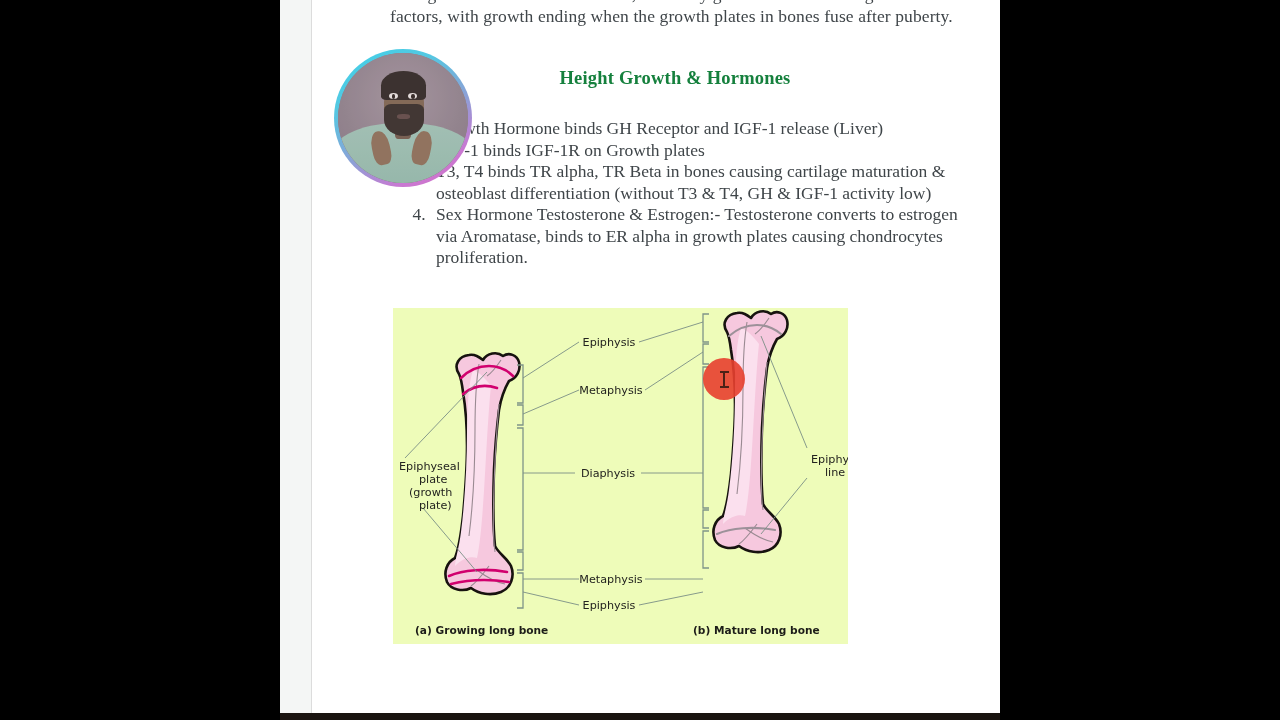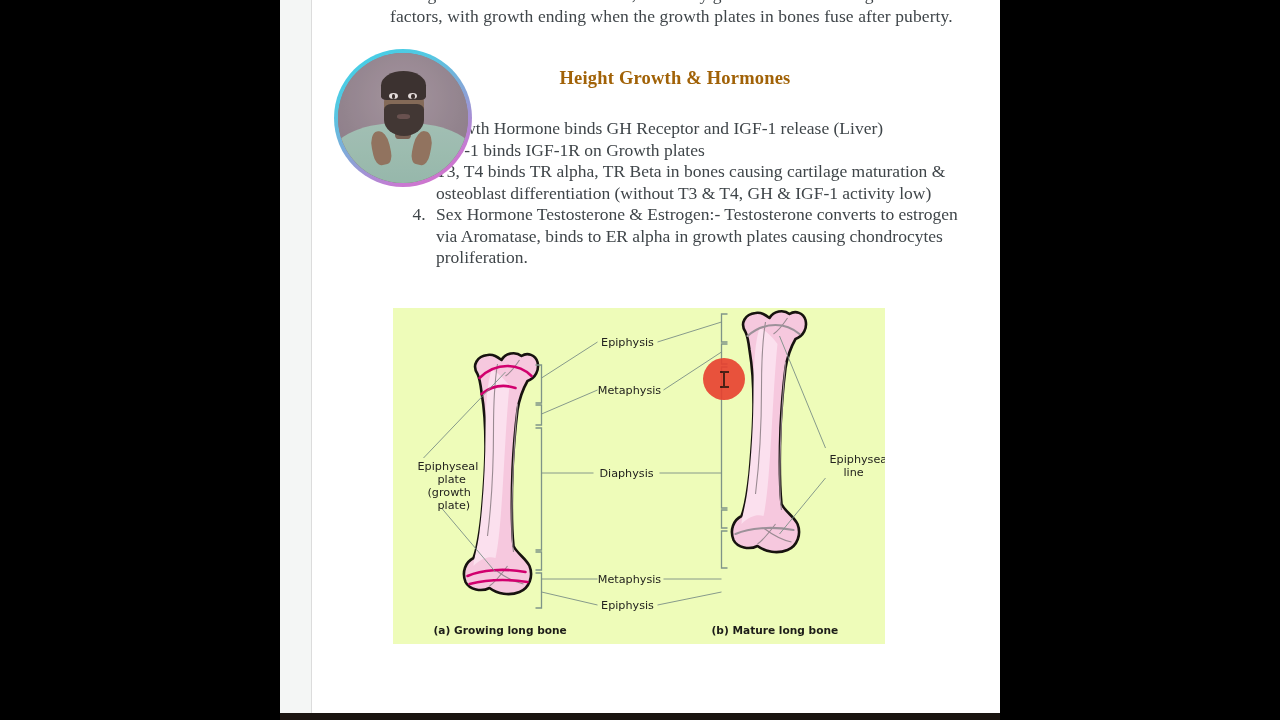--- a/index.html
+++ b/index.html
@@ -45,21 +45,21 @@
   }
   #intro-paragraph { top:-16px; }
 
   #section-heading {
     position:absolute;
     left:78px; width:570px;
     top:68px;
     text-align:center;
     font-size:18.5px;
     font-weight:bold;
-    color:#a16207;
+    color:#15803d;
     letter-spacing:.2px;
   }
 
   #hormone-list {
     position:absolute;
     left:78px; width:575px;
     top:118px;
     color:#3f4549;
     font-size:17.5px;
     line-height:21.5px;
@@ -101,21 +101,21 @@
   .wc-hand    { position:absolute; top:60%; width:14%; height:26%;
                 background:#8a6a4e; border-radius:46% 46% 34% 34%; }
   .wc-hand.l  { left:26%; transform:rotate(-12deg); }
   .wc-hand.r  { left:58%; transform:rotate(12deg); }
   #wc-tint    { position:absolute; inset:0; background:rgba(175,160,180,.18); }
 
   
   #bone-diagram {
     position:absolute;
     left:81px; top:308px;
-    width:492px; height:336px;
+    width:455px; height:336px;
     background:#eefcb9;
     z-index:5;
   }
   #bone-diagram svg { display:block; width:100%; height:100%; }
   .dg-label { font-family:"DejaVu Sans", sans-serif; font-size:11.2px; fill:#23231f; }
   .dg-caption { font-family:"DejaVu Sans", sans-serif; font-size:10.6px; font-weight:bold; fill:#1c1c18; }
   .lead-line { stroke:#7a8f86; stroke-width:.9; fill:none; }
   .brace { stroke:#7f9488; stroke-width:1.3; fill:none; }
   .bone-outline { stroke:#17130f; stroke-width:2.6; stroke-linejoin:round; fill:#f6c8de; }
   .bone-shade { fill:#fbe0ee; }

